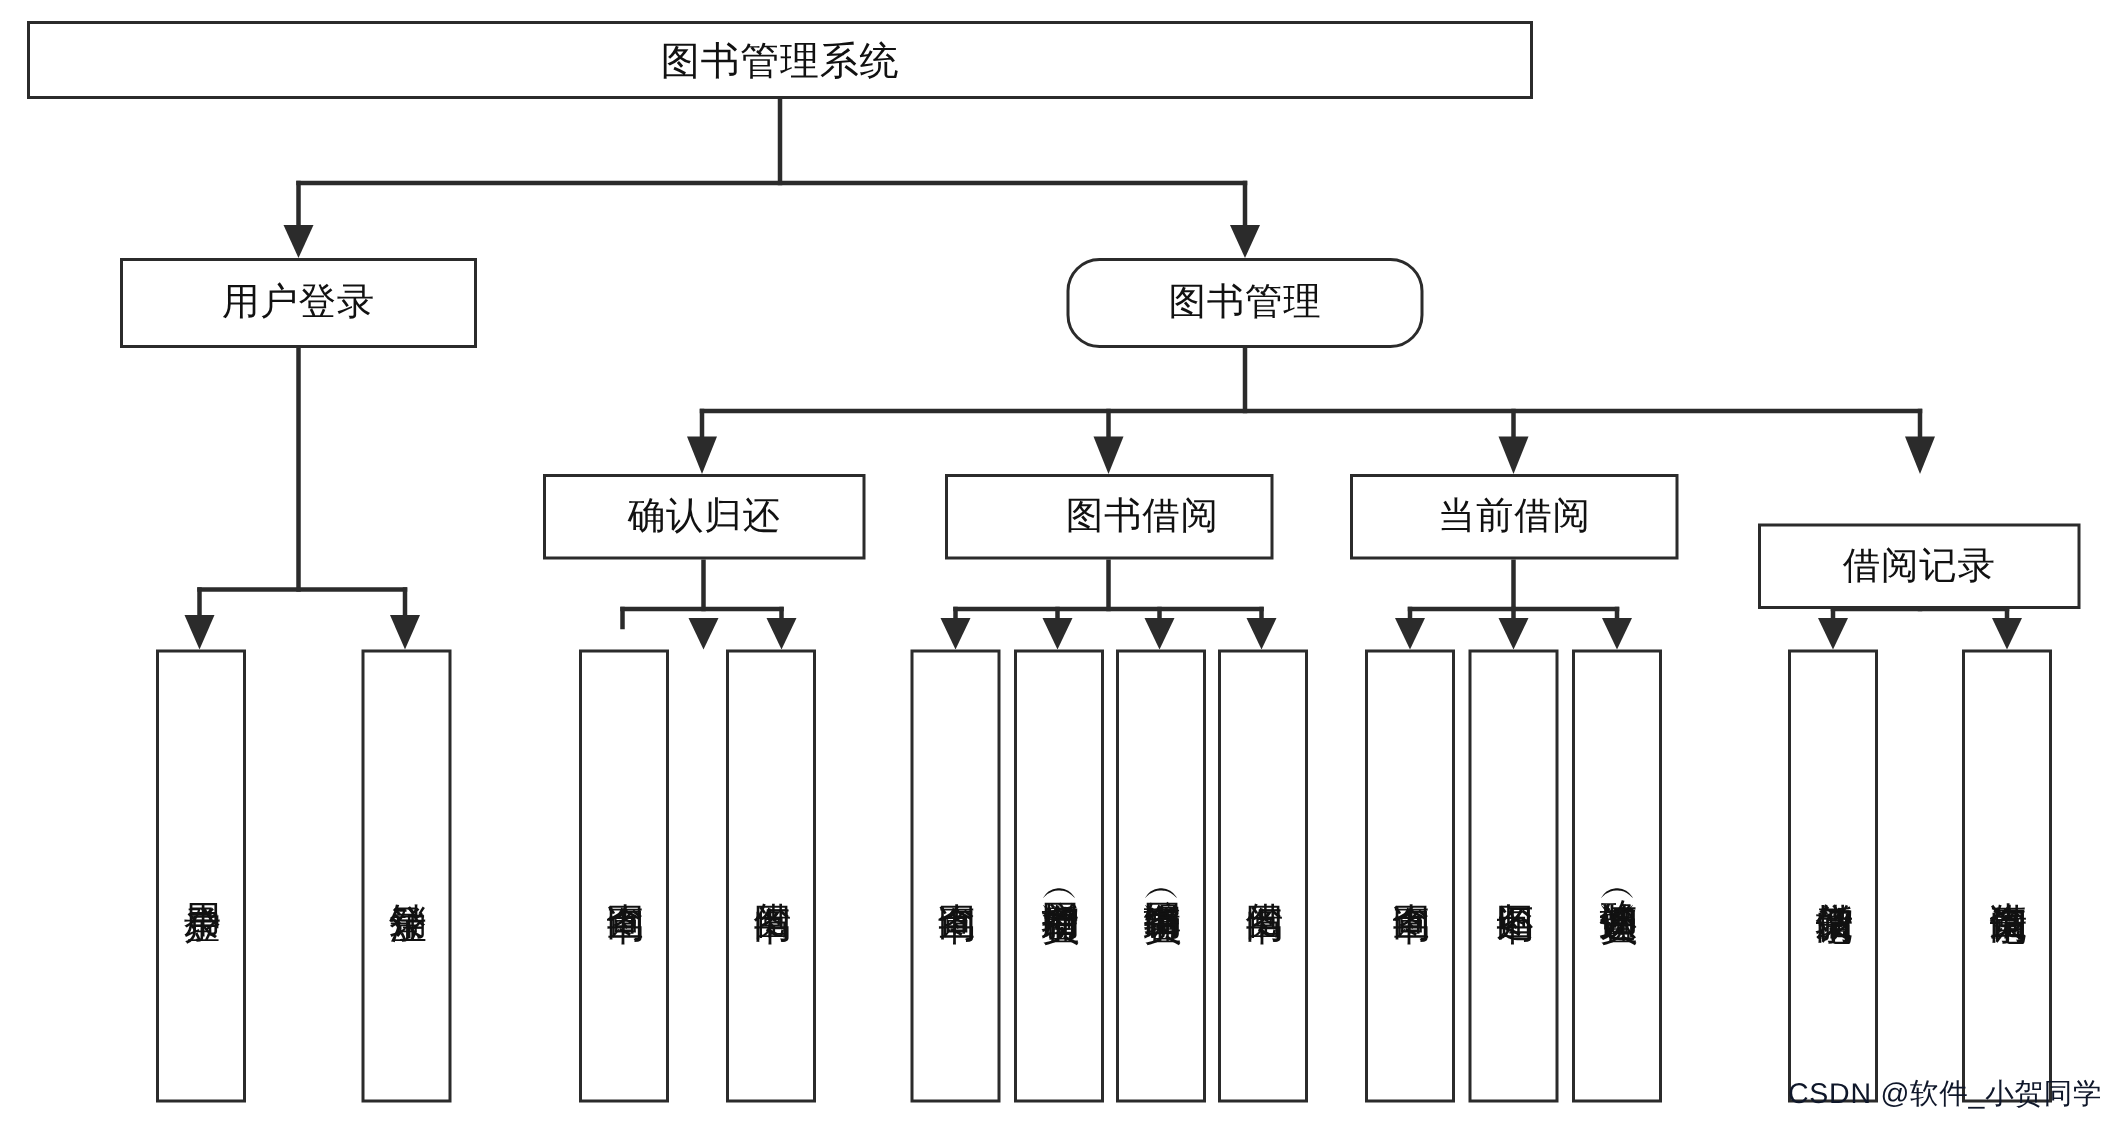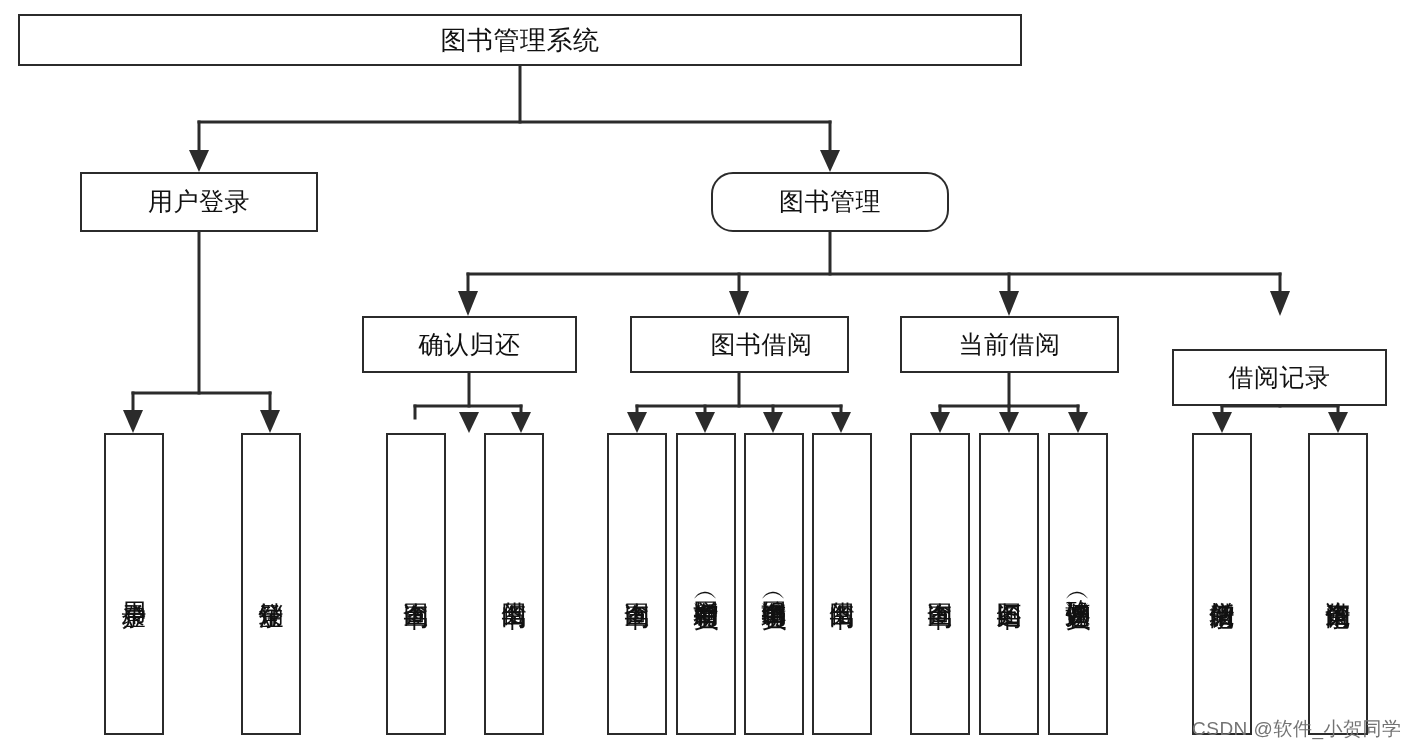--- a/index.html
+++ b/index.html
@@ -62,21 +62,21 @@
     text-orientation: upright;
     font-size: 25px;
     line-height: 1.08;
     letter-spacing: 1px;
     max-height: 100%;
     white-space: nowrap;
   }
   .watermark {
     position: absolute;
     font-size: 19px;
-    color: #737373;
+    color: #0f172a;
     letter-spacing: 0.5px;
     white-space: nowrap;
     z-index: 5;
     user-select: none;
   }
 </style>
 </head>
 <body>
 
 <div id="canvas">

